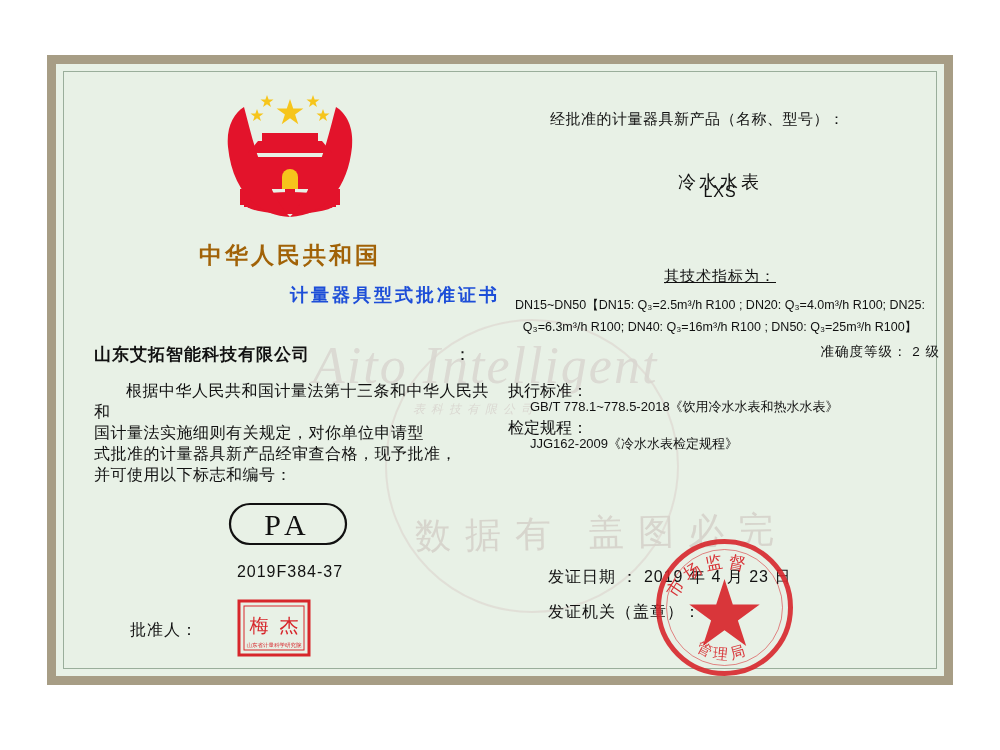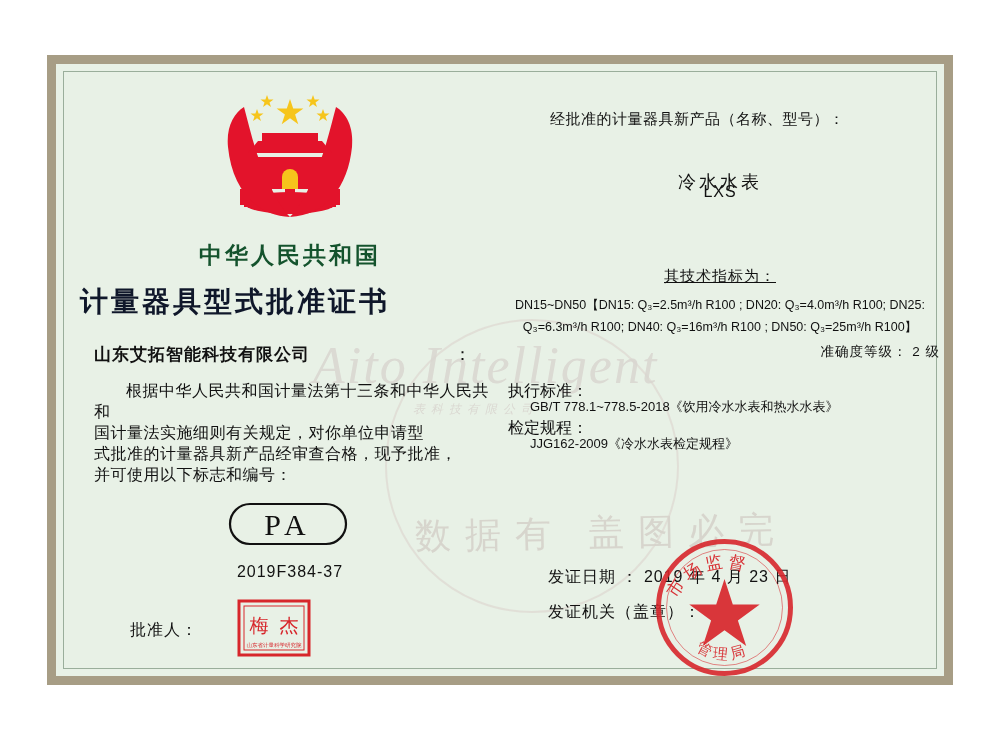--- a/index.html
+++ b/index.html
@@ -115,32 +115,32 @@
   }
   .emblem svg { display: block; }
 
   .title-cn {
     position: absolute;
     left: 0; top: 155px;
     width: 420px;
     text-align: center;
     font-size: 23px;
     font-weight: bold;
-    color: #14532d;
+    color: #a16207;
     letter-spacing: 3px;
     font-family: "Liberation Sans", sans-serif;
   }
   .title-main {
     position: absolute;
     left: 0; top: 198px;
     width: 420px;
-    text-align: left;
-    font-size: 28px;
+    text-align: right;
+    font-size: 18px;
     font-weight: bold;
-    color: #0f172a;
+    color: #1d4ed8;
     letter-spacing: 3px;
   }
 
   .company-line {
     position: absolute;
     left: 14px; top: 258px;
     width: 400px;
     font-size: 17px;
     color: #111;
     letter-spacing: 1px;

